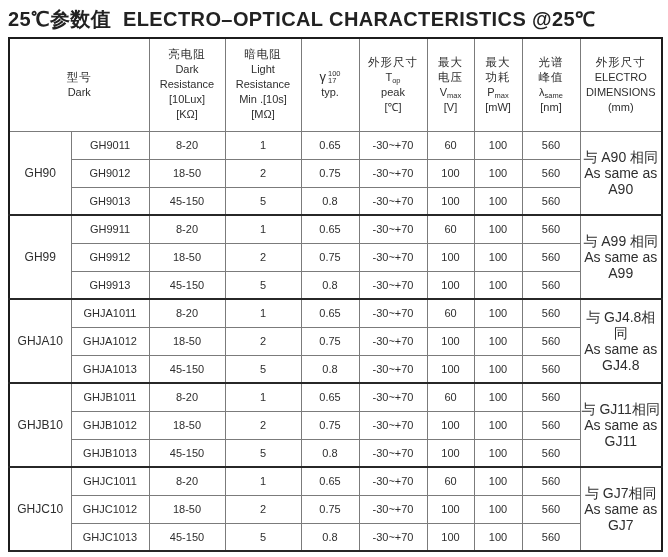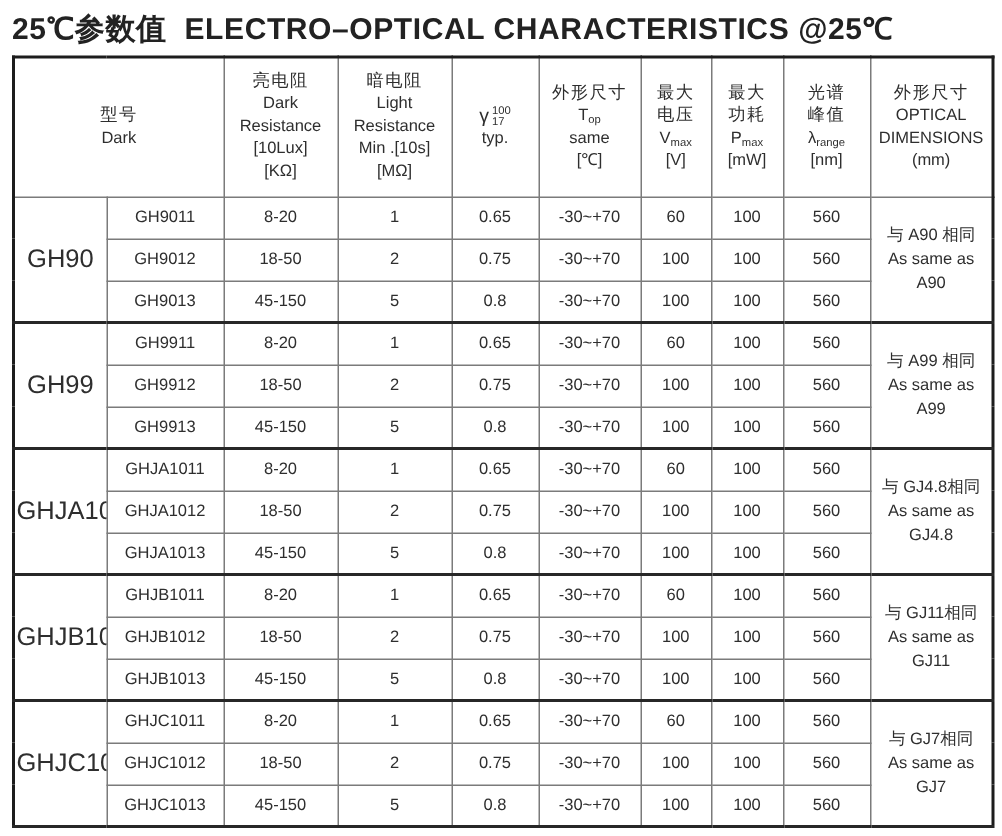--- a/index.html
+++ b/index.html
@@ -70,22 +70,22 @@
   }
   .gamma-sym { font-size: 13px; }
   .stack {
     display: inline-flex;
     flex-direction: column;
     margin-left: 2px;
     font-size: 7.5px;
     line-height: 7.5px;
     text-align: left;
   }
-  .package-cell div { line-height: 16px; font-size: 11px; }
-  .group-cell { font-size: 17px; }
+  .package-cell div { line-height: 16px; font-size: 14px; }
+  .group-cell { font-size: 12px; }
 </style>
 </head>
 <body>
 
 <div class="page">
 
   <div class="doc-title">25℃参数值  ELECTRO–OPTICAL CHARACTERISTICS @25℃</div>
 
   <table class="spec">
     <colgroup>
@@ -126,44 +126,44 @@
               <span class="stack">
                 <span>100</span>
                 <span>17</span>
               </span>
           </div>
           <div class="h-line">typ.</div>
         </th>
         <th>
           <div class="h-line h-zh">外形尺寸</div>
           <div class="h-line"><span>T</span><sub class="small-sub">op</sub></div>
-          <div class="h-line">same</div>
+          <div class="h-line">peak</div>
           <div class="h-line">[℃]</div>
         </th>
         <th>
           <div class="h-line h-zh">最大</div>
           <div class="h-line h-zh">电压</div>
           <div class="h-line"><span>V</span><sub class="small-sub">max</sub></div>
           <div class="h-line">[V]</div>
         </th>
         <th>
           <div class="h-line h-zh">最大</div>
           <div class="h-line h-zh">功耗</div>
           <div class="h-line"><span>P</span><sub class="small-sub">max</sub></div>
           <div class="h-line">[mW]</div>
         </th>
         <th>
           <div class="h-line h-zh">光谱</div>
           <div class="h-line h-zh">峰值</div>
-          <div class="h-line"><span>λ</span><sub class="small-sub">range</sub></div>
+          <div class="h-line"><span>λ</span><sub class="small-sub">same</sub></div>
           <div class="h-line">[nm]</div>
         </th>
         <th>
           <div class="h-line h-zh">外形尺寸</div>
-          <div class="h-line">OPTICAL</div>
+          <div class="h-line">ELECTRO</div>
           <div class="h-line">DIMENSIONS</div>
           <div class="h-line">(mm)</div>
         </th>
       </tr>
     </thead>
     <tbody>
         <tr>
           <th rowspan="3" class="group-cell">GH90</th>
           <td>GH9011</td>
           <td>8-20</td>

